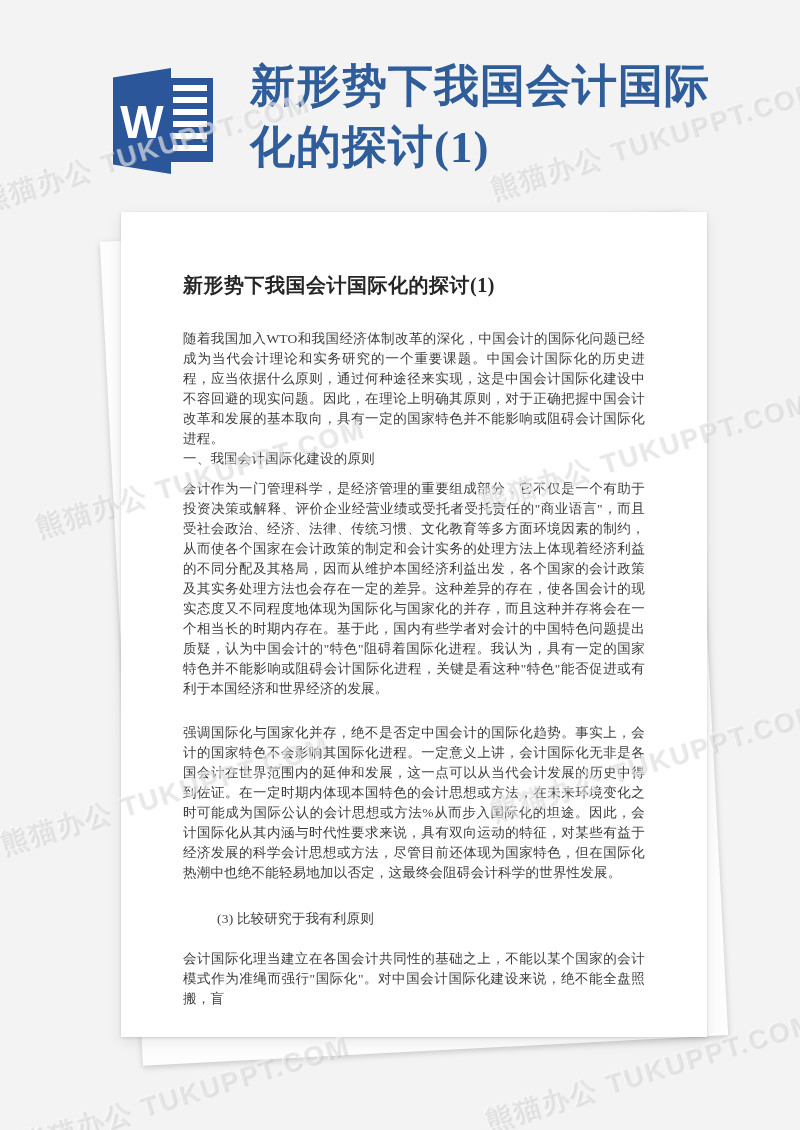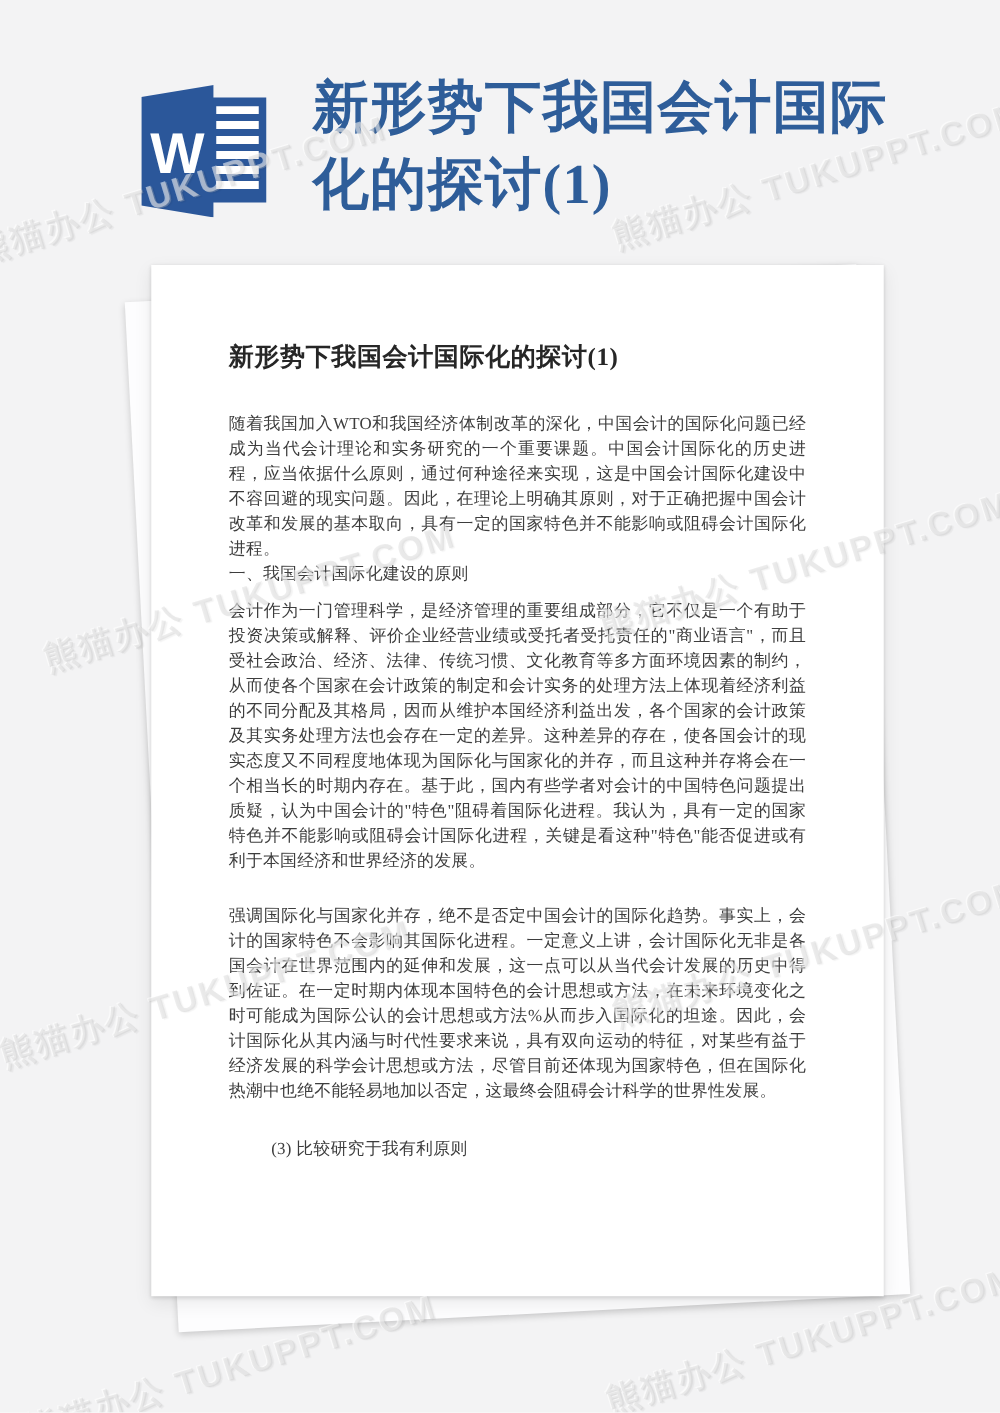--- a/index.html
+++ b/index.html
@@ -99,20 +99,21 @@
 
   <div class="back-page"></div>
 
   <div class="front-page">
     <h1 class="doc-title">新形势下我国会计国际化的探讨(1)</h1>
     <p class="para">随着我国加入WTO和我国经济体制改革的深化，中国会计的国际化问题已经成为当代会计理论和实务研究的一个重要课题。中国会计国际化的历史进程，应当依据什么原则，通过何种途径来实现，这是中国会计国际化建设中不容回避的现实问题。因此，在理论上明确其原则，对于正确把握中国会计改革和发展的基本取向，具有一定的国家特色并不能影响或阻碍会计国际化进程。</p>
     <p class="para gap-sm">一、我国会计国际化建设的原则</p>
     <p class="para gap-md">会计作为一门管理科学，是经济管理的重要组成部分，它不仅是一个有助于投资决策或解释、评价企业经营业绩或受托者受托责任的"商业语言"，而且受社会政治、经济、法律、传统习惯、文化教育等多方面环境因素的制约，从而使各个国家在会计政策的制定和会计实务的处理方法上体现着经济利益的不同分配及其格局，因而从维护本国经济利益出发，各个国家的会计政策及其实务处理方法也会存在一定的差异。这种差异的存在，使各国会计的现实态度又不同程度地体现为国际化与国家化的并存，而且这种并存将会在一个相当长的时期内存在。基于此，国内有些学者对会计的中国特色问题提出质疑，认为中国会计的"特色"阻碍着国际化进程。我认为，具有一定的国家特色并不能影响或阻碍会计国际化进程，关键是看这种"特色"能否促进或有利于本国经济和世界经济的发展。</p>
     <p class="para gap-body2">强调国际化与国家化并存，绝不是否定中国会计的国际化趋势。事实上，会计的国家特色不会影响其国际化进程。一定意义上讲，会计国际化无非是各国会计在世界范围内的延伸和发展，这一点可以从当代会计发展的历史中得到佐证。在一定时期内体现本国特色的会计思想或方法，在未来环境变化之时可能成为国际公认的会计思想或方法%从而步入国际化的坦途。因此，会计国际化从其内涵与时代性要求来说，具有双向运动的特征，对某些有益于经济发展的科学会计思想或方法，尽管目前还体现为国家特色，但在国际化热潮中也绝不能轻易地加以否定，这最终会阻碍会计科学的世界性发展。</p>
     <p class="para sub-heading gap-lg">(3) 比较研究于我有利原则</p>
+    <p class="para">会计国际化理当建立在各国会计共同性的基础之上，不能以某个国家的会计模式作为准绳而强行"国际化"。对中国会计国际化建设来说，绝不能全盘照搬，盲</p>
   </div>
 
   <div class="wm-layer">
     <span class="wm" style="left:145px;top:152px;">熊猫办公 TUKUPPT.COM</span>
     <span class="wm" style="left:655px;top:140px;">熊猫办公 TUKUPPT.COM</span>
     <span class="wm" style="left:200px;top:478px;">熊猫办公 TUKUPPT.COM</span>
     <span class="wm" style="left:645px;top:452px;">熊猫办公 TUKUPPT.COM</span>
     <span class="wm" style="left:165px;top:795px;">熊猫办公 TUKUPPT.COM</span>
     <span class="wm" style="left:655px;top:762px;">熊猫办公 TUKUPPT.COM</span>
     <span class="wm" style="left:185px;top:1095px;">熊猫办公 TUKUPPT.COM</span>

